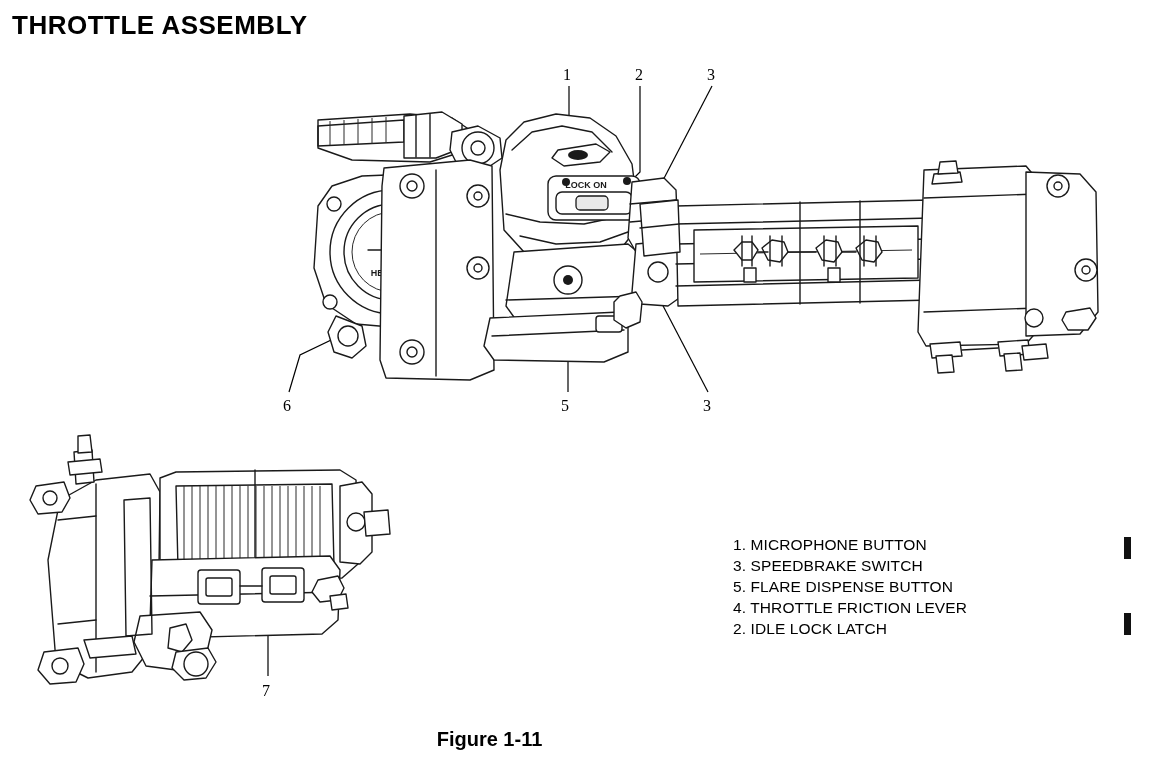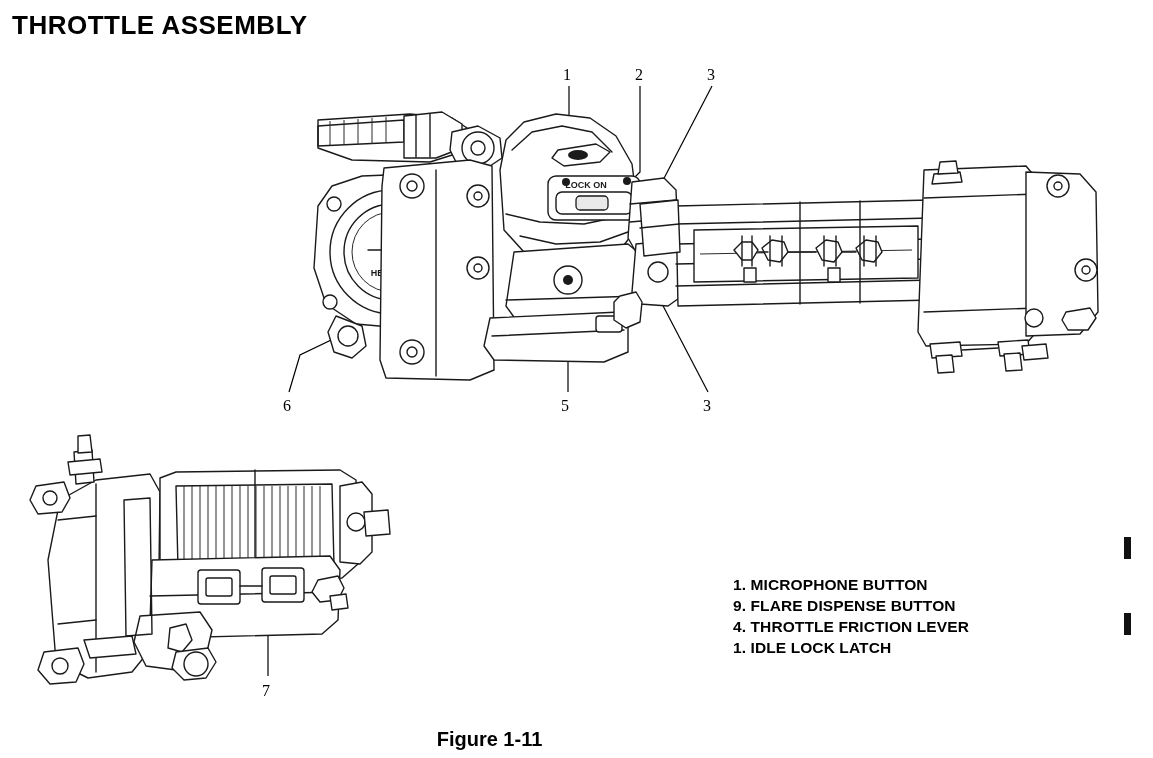--- a/index.html
+++ b/index.html
@@ -38,24 +38,23 @@
     width: 979px;
     text-align: center;
     font-size: 20px;
     font-weight: bold;
   }
   .legend {
     position: absolute;
     left: 733px;
     top: 534px;
     font-size: 15.5px;
-    font-weight: bold;
+    font-weight: normal;
     line-height: 21px;
     letter-spacing: 0.1px;
-    margin-top: 40px;
   }
   .legend-item { white-space: nowrap; }
   .callout {
     position: absolute;
     font-size: 16px;
     font-weight: normal;
     font-family: "Liberation Serif", serif;
   }
   .edge-mark {
     position: absolute;
@@ -304,22 +303,23 @@
   <div class="callout" style="left:563px; top:66px;">1</div>
   <div class="callout" style="left:635px; top:66px;">2</div>
   <div class="callout" style="left:707px; top:66px;">3</div>
   <div class="callout" style="left:283px; top:397px;">6</div>
   <div class="callout" style="left:561px; top:397px;">5</div>
   <div class="callout" style="left:703px; top:397px;">3</div>
   <div class="callout" style="left:262px; top:682px;">7</div>
 
   <div class="legend">
     <div class="legend-item">1. MICROPHONE BUTTON</div>
-    <div class="legend-item">9. FLARE DISPENSE BUTTON</div>
+    <div class="legend-item">3. SPEEDBRAKE SWITCH</div>
+    <div class="legend-item">5. FLARE DISPENSE BUTTON</div>
     <div class="legend-item">4. THROTTLE FRICTION LEVER</div>
-    <div class="legend-item">1. IDLE LOCK LATCH</div>
+    <div class="legend-item">2. IDLE LOCK LATCH</div>
   </div>
 
   <div class="edge-mark" style="left:1124px; top:537px;"></div>
   <div class="edge-mark" style="left:1124px; top:613px;"></div>
 
   <div class="figure-caption">Figure 1-11</div>
 </div>
 
 </body></html>

